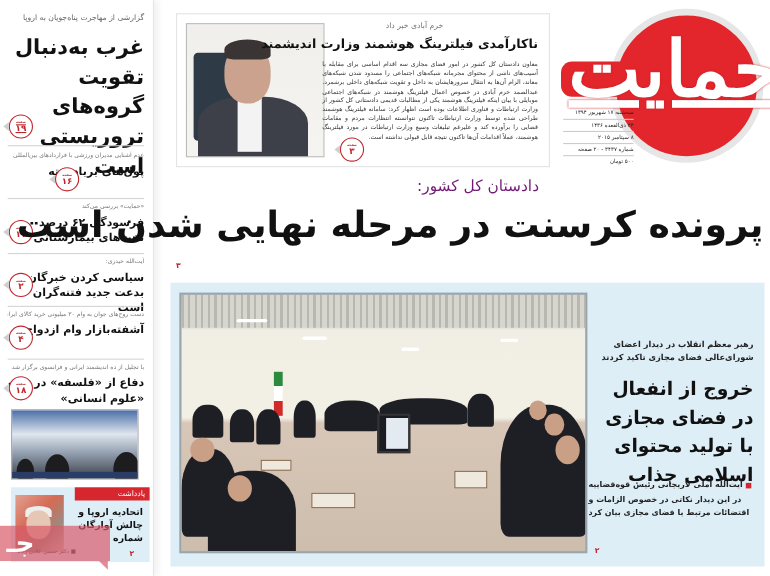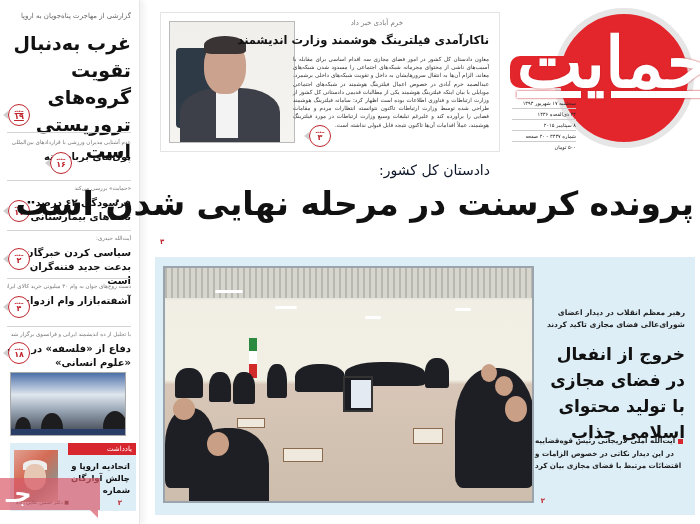--- a/index.html
+++ b/index.html
@@ -87,21 +87,21 @@
   .ts-photo .head { position: absolute; left: 34px; top: 18px; width: 42px; height: 54px; border-radius: 45%; background: #caa28e; }
   .ts-photo .hair { position: absolute; left: 34px; top: 14px; width: 42px; height: 18px; border-radius: 50% 50% 20% 20%; background: #3a3434; }
   .ts-photo .suit { position: absolute; left: 10px; top: 66px; width: 100px; height: 60px; border-radius: 40% 40% 0 0; background: #3d4048; }
   .ts-photo .shirt { position: absolute; left: 46px; top: 66px; width: 22px; height: 50px; background: #f3f3f3; }
   .ts-kicker { position: absolute; top: 6px; right: 96px; font-size: 7px; color: #777; white-space: nowrap; }
   .ts-title { position: absolute; top: 20px; right: 10px; font-size: 11.5px; font-weight: bold; white-space: nowrap; color: #111; }
   .ts-body { position: absolute; top: 42px; right: 10px; width: 196px; font-size: 5.6px; line-height: 8.2px; text-align: justify; color: #333; }
   .ts-badge { left: 148px; top: 112px; }
 
   
-  .main-kicker { position: absolute; top: 162px; right: 210px; font-size: 14px; color: #0f172a; white-space: nowrap; }
+  .main-kicker { position: absolute; top: 162px; right: 210px; font-size: 14px; color: #701a75; white-space: nowrap; }
   .main-title { position: absolute; top: 184px; right: 6px; width: 540px; font-size: 33px; font-weight: bold; color: #111; white-space: nowrap; text-align: right; letter-spacing: -1px; }
   .main-page { position: absolute; left: 160px; top: 238px; font-size: 7px; color: #c0262d; font-weight: bold; }
 
   
   .feature { position: absolute; left: 155px; top: 257px; width: 540px; height: 258px; background: #ddeef7; }
   .f-photo {
     position: absolute; left: 8px; top: 9px; width: 371px; height: 237px;
     border: 2px solid #9aa4ad; overflow: hidden;
     background: linear-gradient(180deg, #9a9b93 0%, #c9c8bf 10%, #f1efe5 14%, #f2efe4 48%, #d8c7b8 50%, #cdbdac 100%);
   }

